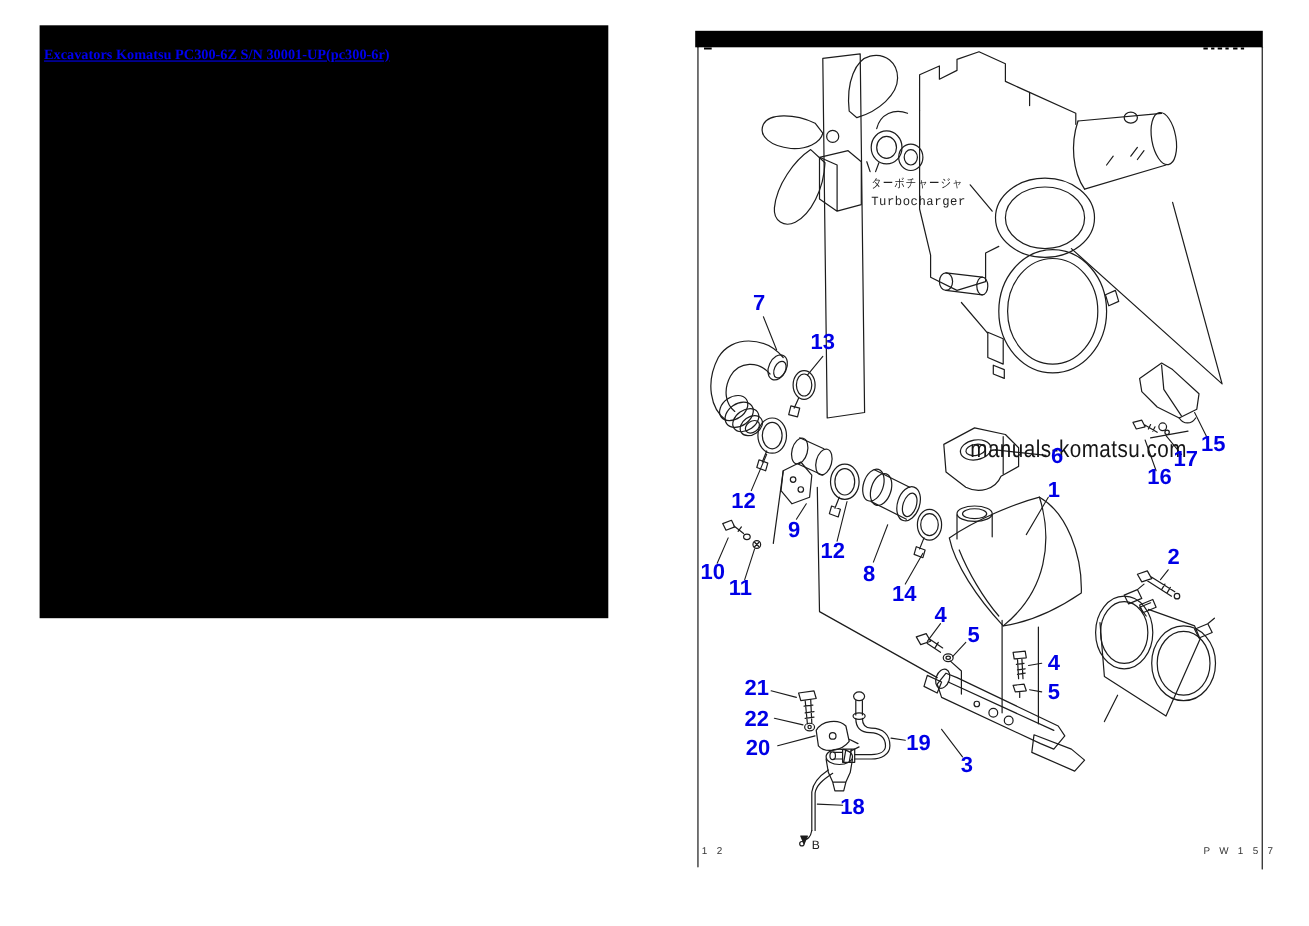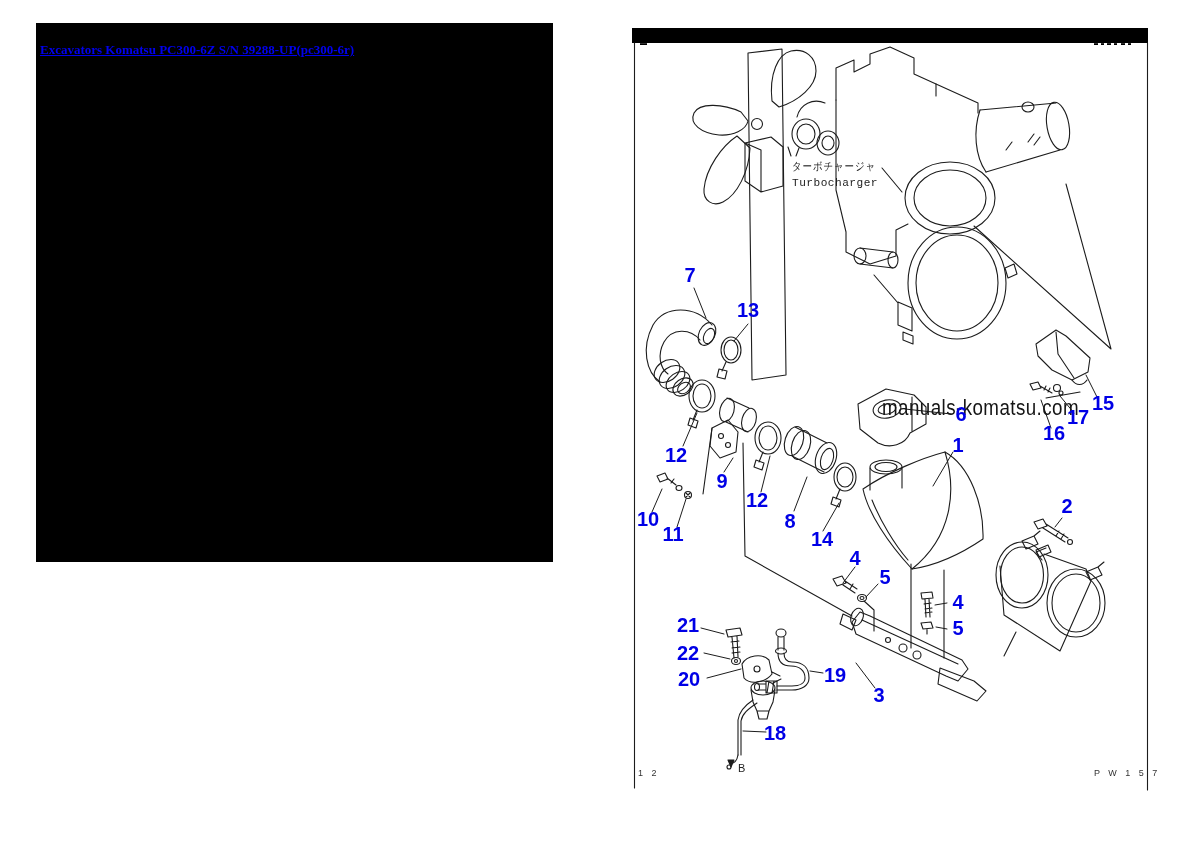--- a/index.html
+++ b/index.html
@@ -13,21 +13,21 @@
   .wm{font-size:22px;letter-spacing:.5px;}
   .jp{font-size:11px;fill:#222222;letter-spacing:1px;}
   .en{font-family:"Liberation Mono",monospace;font-size:11.5px;fill:#222222;letter-spacing:.5px;}
   .tiny{font-size:9px;fill:#333333;letter-spacing:3px;}
   .marker{font-size:11px;fill:#222222;}
 </style>
 </head>
 <body style="background: rgb(255, 255, 255);">
 
 <div id="left-panel" style="background: rgb(0, 0, 0);"></div>
-<a id="header-link" href="#" style="color: rgb(0, 0, 238);">Excavators Komatsu PC300-6Z S/N 39288-UP(pc300-6r)</a>
+<a id="header-link" href="#" style="color: rgb(0, 0, 238);">Excavators Komatsu PC300-6Z S/N 30001-UP(pc300-6r)</a>
 
 <svg id="diagram-svg" width="1190" height="842" viewBox="0 0 1190 842">
 
   <g>
     <rect x="632" y="28" width="516" height="15" fill="#000000"></rect>
     <g fill="#000000">
       <rect x="640" y="43.2" width="7" height="1.8"></rect>
         <rect x="1094" y="43.2" width="4" height="1.8"></rect>
       <rect x="1101" y="43.2" width="3" height="1.8"></rect>
         <rect x="1107" y="43.2" width="4" height="1.8"></rect>

